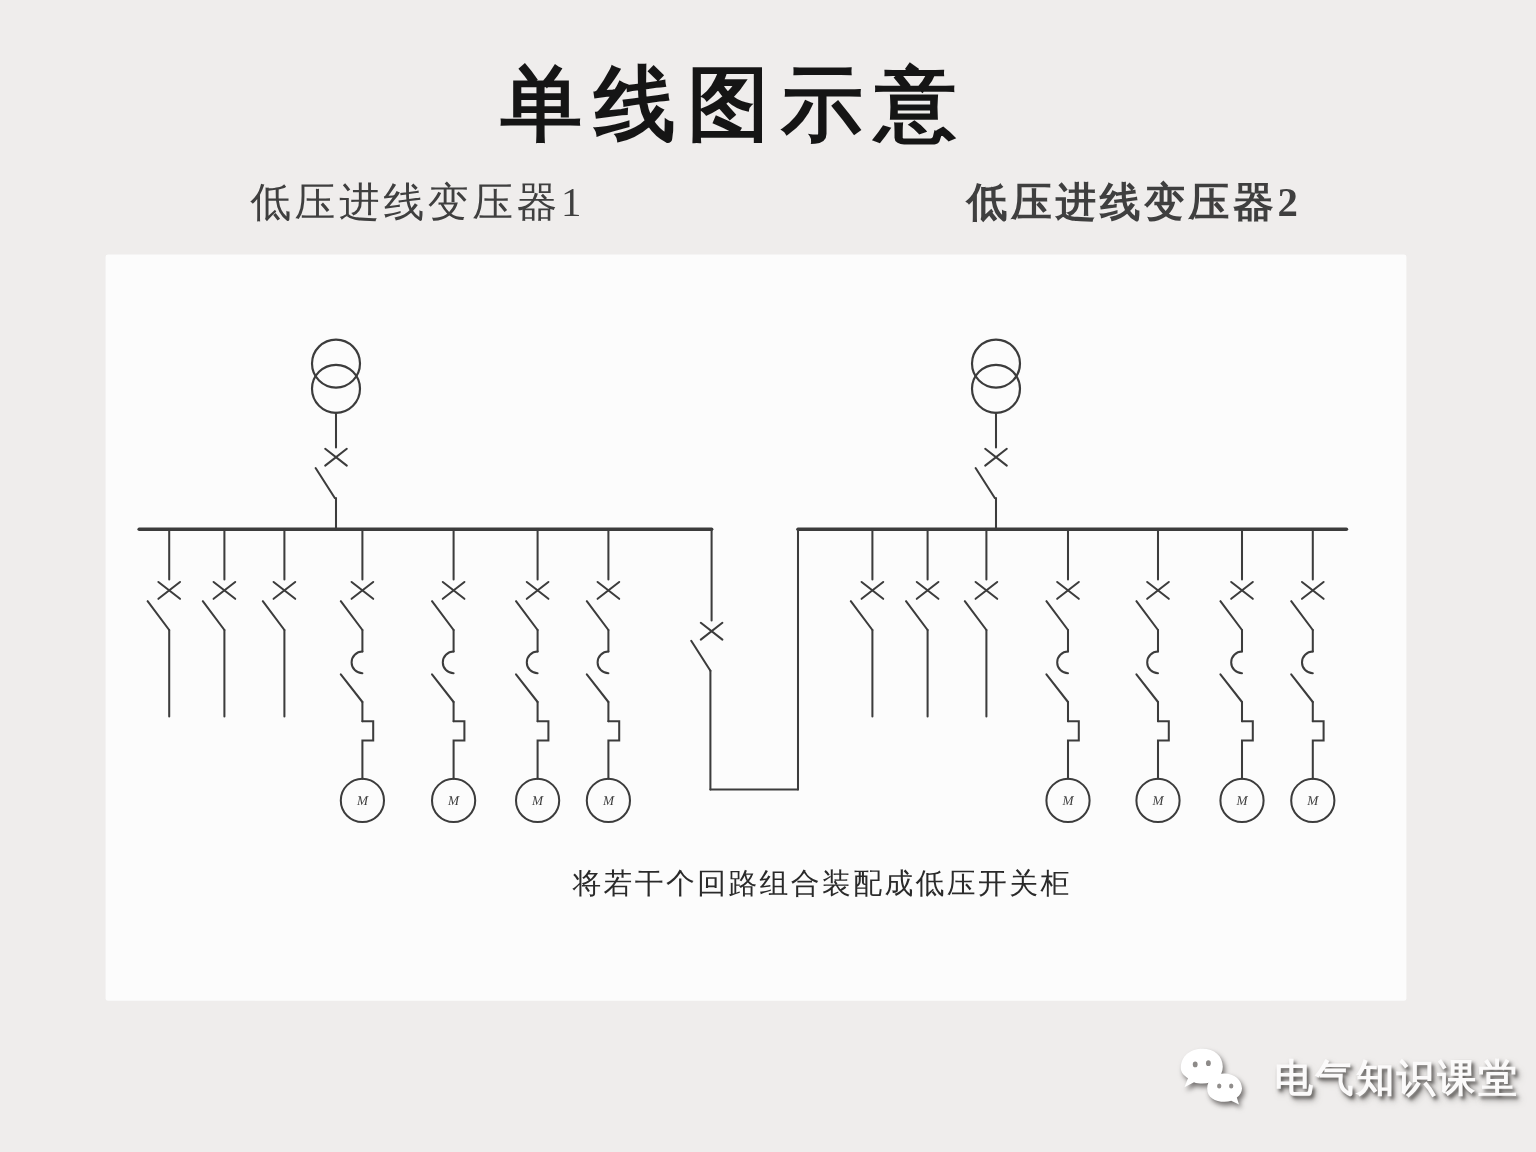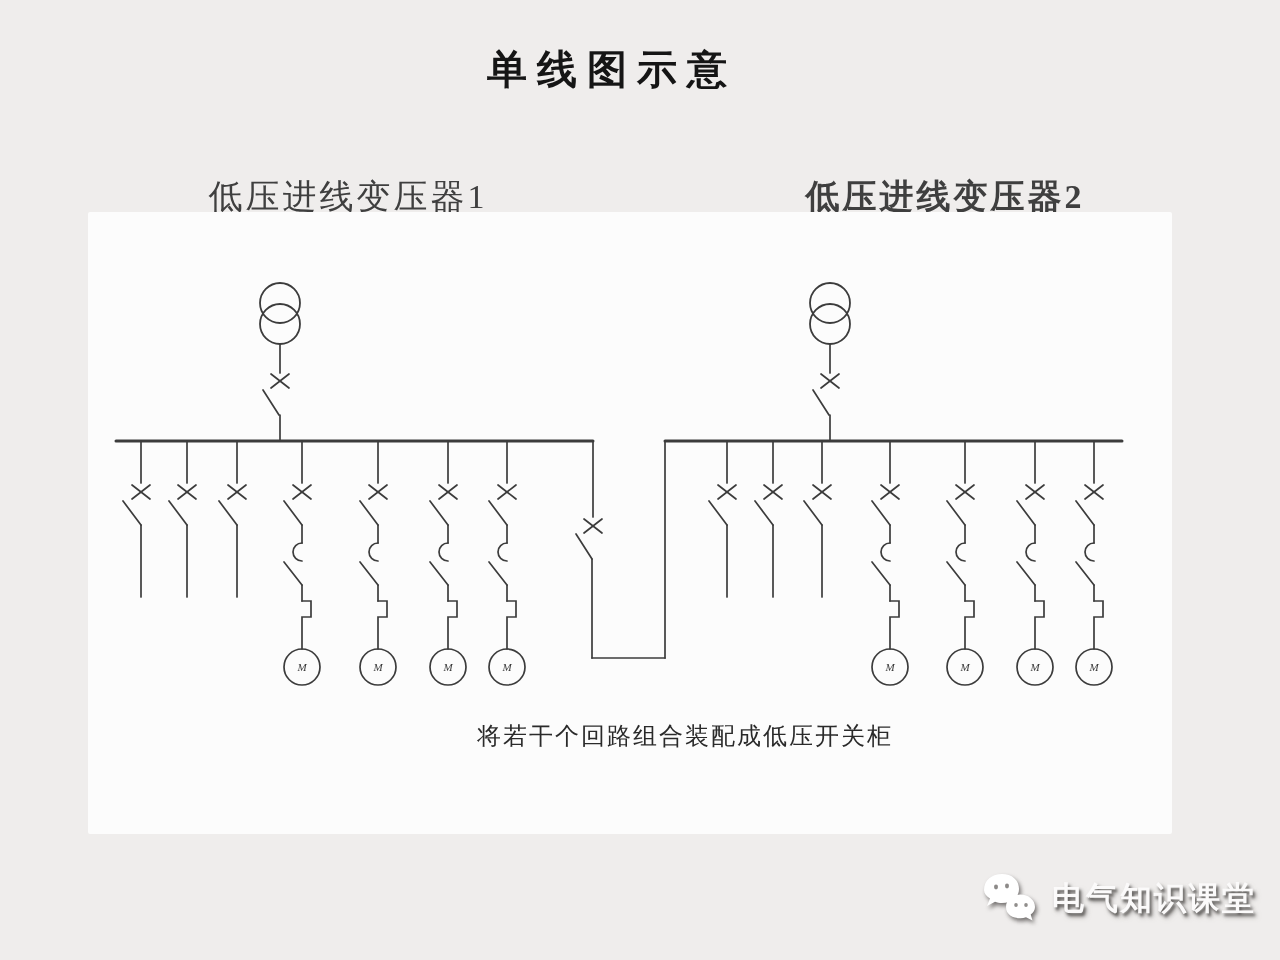--- a/index.html
+++ b/index.html
@@ -3,41 +3,41 @@
 <meta charset="utf-8">
 <style>
   html,body{margin:0;padding:0;}
   body{
     width:1280px;height:960px;position:relative;overflow:hidden;
     background:#efedec;
     font-family:"Liberation Serif","DejaVu Serif",serif;
   }
   .title{
     position:absolute;left:0;top:42px;width:1224px;margin:0;
-    text-align:center;font-size:40px;font-weight:bold;color:#151515;
+    text-align:center;font-size:68px;font-weight:bold;color:#151515;
     letter-spacing:10px;font-family:"Liberation Serif","DejaVu Serif",serif;
   }
   .tlabel{
     position:absolute;top:146px;width:400px;text-align:center;
-    font-size:34px;color:#3f3f3f;letter-spacing:3px;margin-top:28px;
+    font-size:34px;color:#3f3f3f;letter-spacing:3px;
   }
   .tlabel1{left:148px;}
   .tlabel2{left:745px;font-weight:bold;}
   .panel{
     position:absolute;left:88px;top:212px;width:1084px;height:622px;
     background:#fcfcfc;border-radius:2px;
   }
   #sld-svg{position:absolute;left:0;top:0;}
   .caption{
     position:absolute;left:90px;top:720px;width:1190px;
     text-align:center;font-size:24px;color:#2a2a2a;letter-spacing:2px;
   }
   .watermark{
     position:absolute;left:978px;top:868px;height:62px;
-    display:flex;align-items:center;gap:12px;
+    display:flex;align-items:center;gap:22px;
   }
   .wm-icon{filter:drop-shadow(2px 3px 2px rgba(95,92,90,.85));}
   .wm-text{
     font-family:"Liberation Sans","DejaVu Sans",sans-serif;
     font-size:32px;font-weight:bold;color:#fbfafa;letter-spacing:2px;
     text-shadow:2px 3px 3px rgba(88,85,83,.9), 3px 4px 5px rgba(120,117,115,.55);
     white-space:nowrap;
   }
 </style>
 </head>

